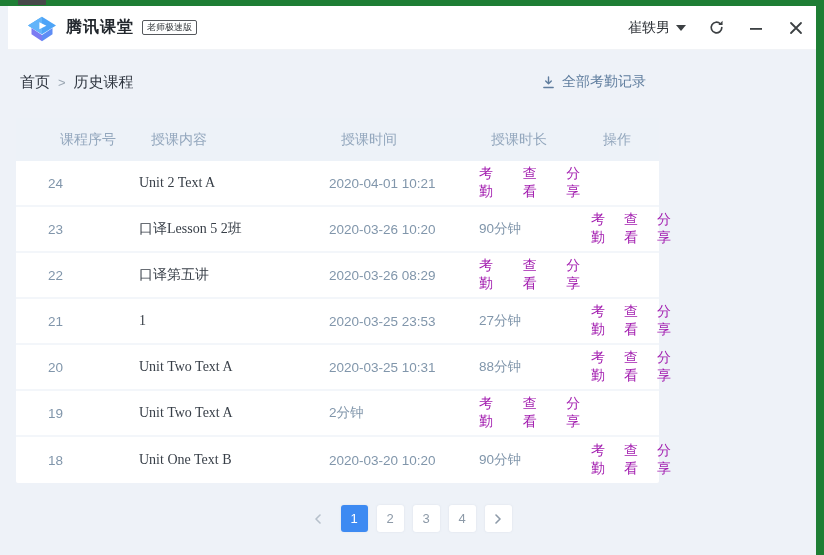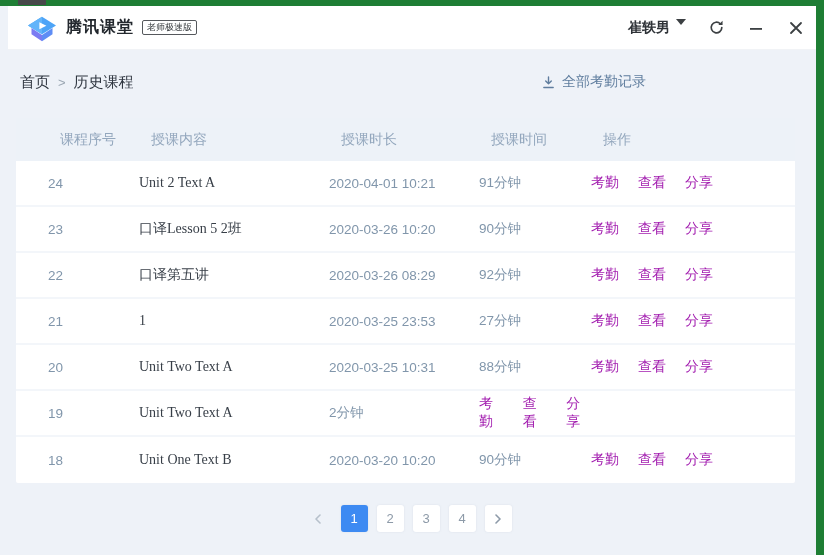--- a/index.html
+++ b/index.html
@@ -21,21 +21,21 @@
     background:#fff; display:flex; align-items:center; padding:0 18px 0 18px;
     border-bottom:1px solid #f1f3f6;
   }
   .logo { width:32px; height:28px; margin-right:8px; flex:0 0 auto; }
   .app-title { font-size:16px; font-weight:bold; color:#23282e; letter-spacing:1px; }
   .badge {
     margin-left:8px; font-size:9px; color:#3c4043;
     border:1px solid #55585c; border-radius:2px; padding:1px 4px; line-height:11px;
   }
   .tb-right { margin-left:auto; display:flex; align-items:center; gap:20px; }
-  .user-menu { display:flex; align-items:flex-start; gap:6px; cursor:pointer;font-weight:bold; }
+  .user-menu { display:flex; align-items:center; gap:6px; cursor:pointer; }
   .user-name { font-size:14px; color:#2f3338; }
   .caret-down {
     width:0; height:0; border-left:5px solid transparent; border-right:5px solid transparent;
     border-top:6px solid #3c4043;
   }
   .winbtn { display:flex; align-items:center; justify-content:center; width:20px; height:20px; cursor:pointer; }
 
   
   .crumb-row {
     position:absolute; top:50px; left:0; width:668px; height:64px;
@@ -43,21 +43,21 @@
   }
   .crumb { display:flex; align-items:center; gap:8px; font-size:15px; }
   .crumb-home { color:#2f3640; cursor:pointer; }
   .crumb-sep { color:#9aa6b2; font-size:13px; }
   .crumb-cur { color:#2f3640; }
   .download-link { margin-left:auto; display:flex; align-items:center; gap:6px; cursor:pointer; }
   .download-link span { font-size:14px; color:#5f7d9e; }
 
   
   .card {
-    position:absolute; top:118px; left:16px; width:779px; background:#fff; border-radius:2px;
+    position:absolute; top:118px; left:16px; width:643px; background:#fff; border-radius:2px;
   }
   .tgrid { display:grid; grid-template-columns:91px 190px 150px 112px 1fr; align-items:center; padding-left:44px; }
   .thead { height:43px; background:#edf2f8; color:#93a7bd; font-size:14px; }
   .trow { height:46px; border-bottom:2px solid #f3f6fa; font-size:14px;padding-left:32px; }
   .trow:last-child { border-bottom:none; }
   .cell-no, .cell-time, .cell-dur { color:#8196ab; font-size:13.5px; }
   .cell-content { color:#373e47;font-family:Liberation Serif, serif; }
   .cell-actions { display:flex; gap:19px; }
   .op-link { color:#a21caf; font-size:14px; cursor:pointer; text-decoration:none; }
 
@@ -128,30 +128,29 @@
       <path d="M4.5 20 H19.5" stroke="#5f7d9e" stroke-width="2.2" stroke-linecap="round"></path>
     </svg>
     <span>全部考勤记录</span>
   </div>
 </div>
 
 <div class="card">
   <div class="tgrid thead">
     <div>课程序号</div>
     <div>授课内容</div>
+    <div>授课时间</div>
     <div>授课时长</div>
-    <div>授课时间</div>
     <div>操作</div>
   </div>
 
   <div class="tgrid trow">
     <div class="cell-no">24</div>
     <div class="cell-content">Unit 2 Text A</div>
     <div class="cell-time">2020-04-01 10:21</div>
-    <div class="cell-dur">91分钟</div>
     <div class="cell-actions">
       <a class="op-link">考勤</a>
       <a class="op-link">查看</a>
       <a class="op-link">分享</a>
     </div>
   </div>
 
   <div class="tgrid trow">
     <div class="cell-no">23</div>
     <div class="cell-content">口译Lesson 5 2班</div>
@@ -161,21 +160,20 @@
       <a class="op-link">考勤</a>
       <a class="op-link">查看</a>
       <a class="op-link">分享</a>
     </div>
   </div>
 
   <div class="tgrid trow">
     <div class="cell-no">22</div>
     <div class="cell-content">口译第五讲</div>
     <div class="cell-time">2020-03-26 08:29</div>
-    <div class="cell-dur">92分钟</div>
     <div class="cell-actions">
       <a class="op-link">考勤</a>
       <a class="op-link">查看</a>
       <a class="op-link">分享</a>
     </div>
   </div>
 
   <div class="tgrid trow">
     <div class="cell-no">21</div>
     <div class="cell-content">1</div>

